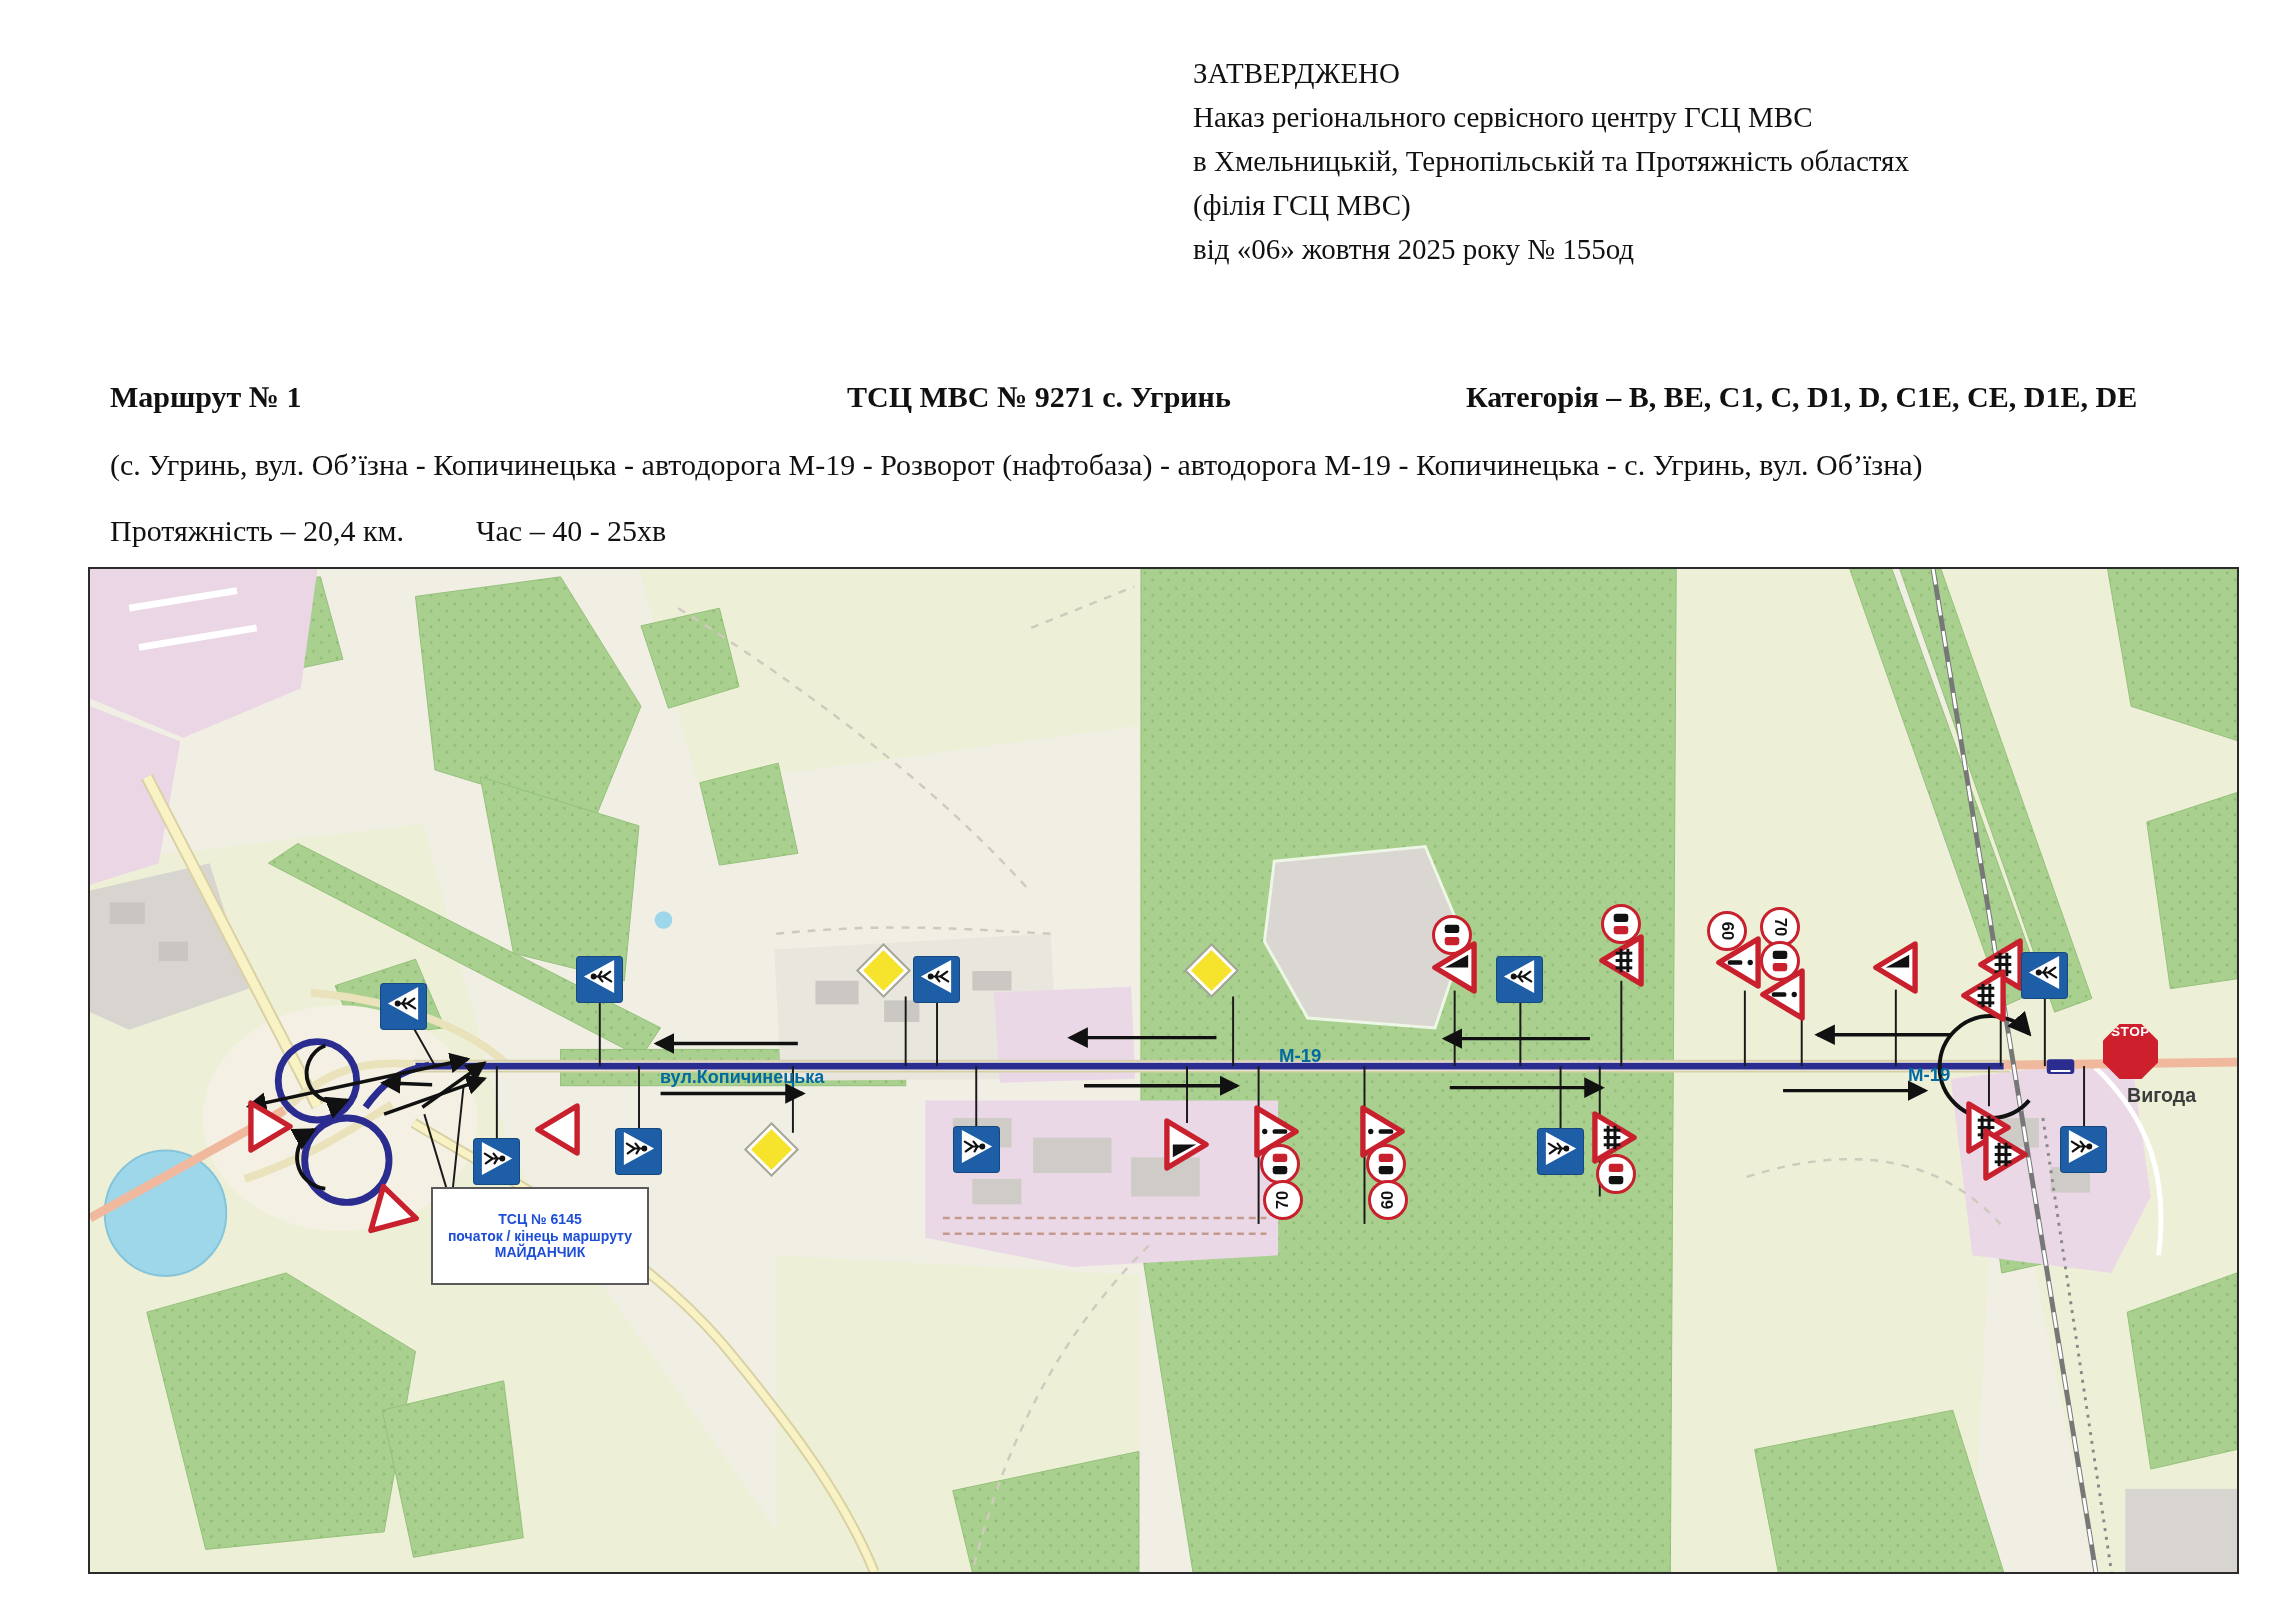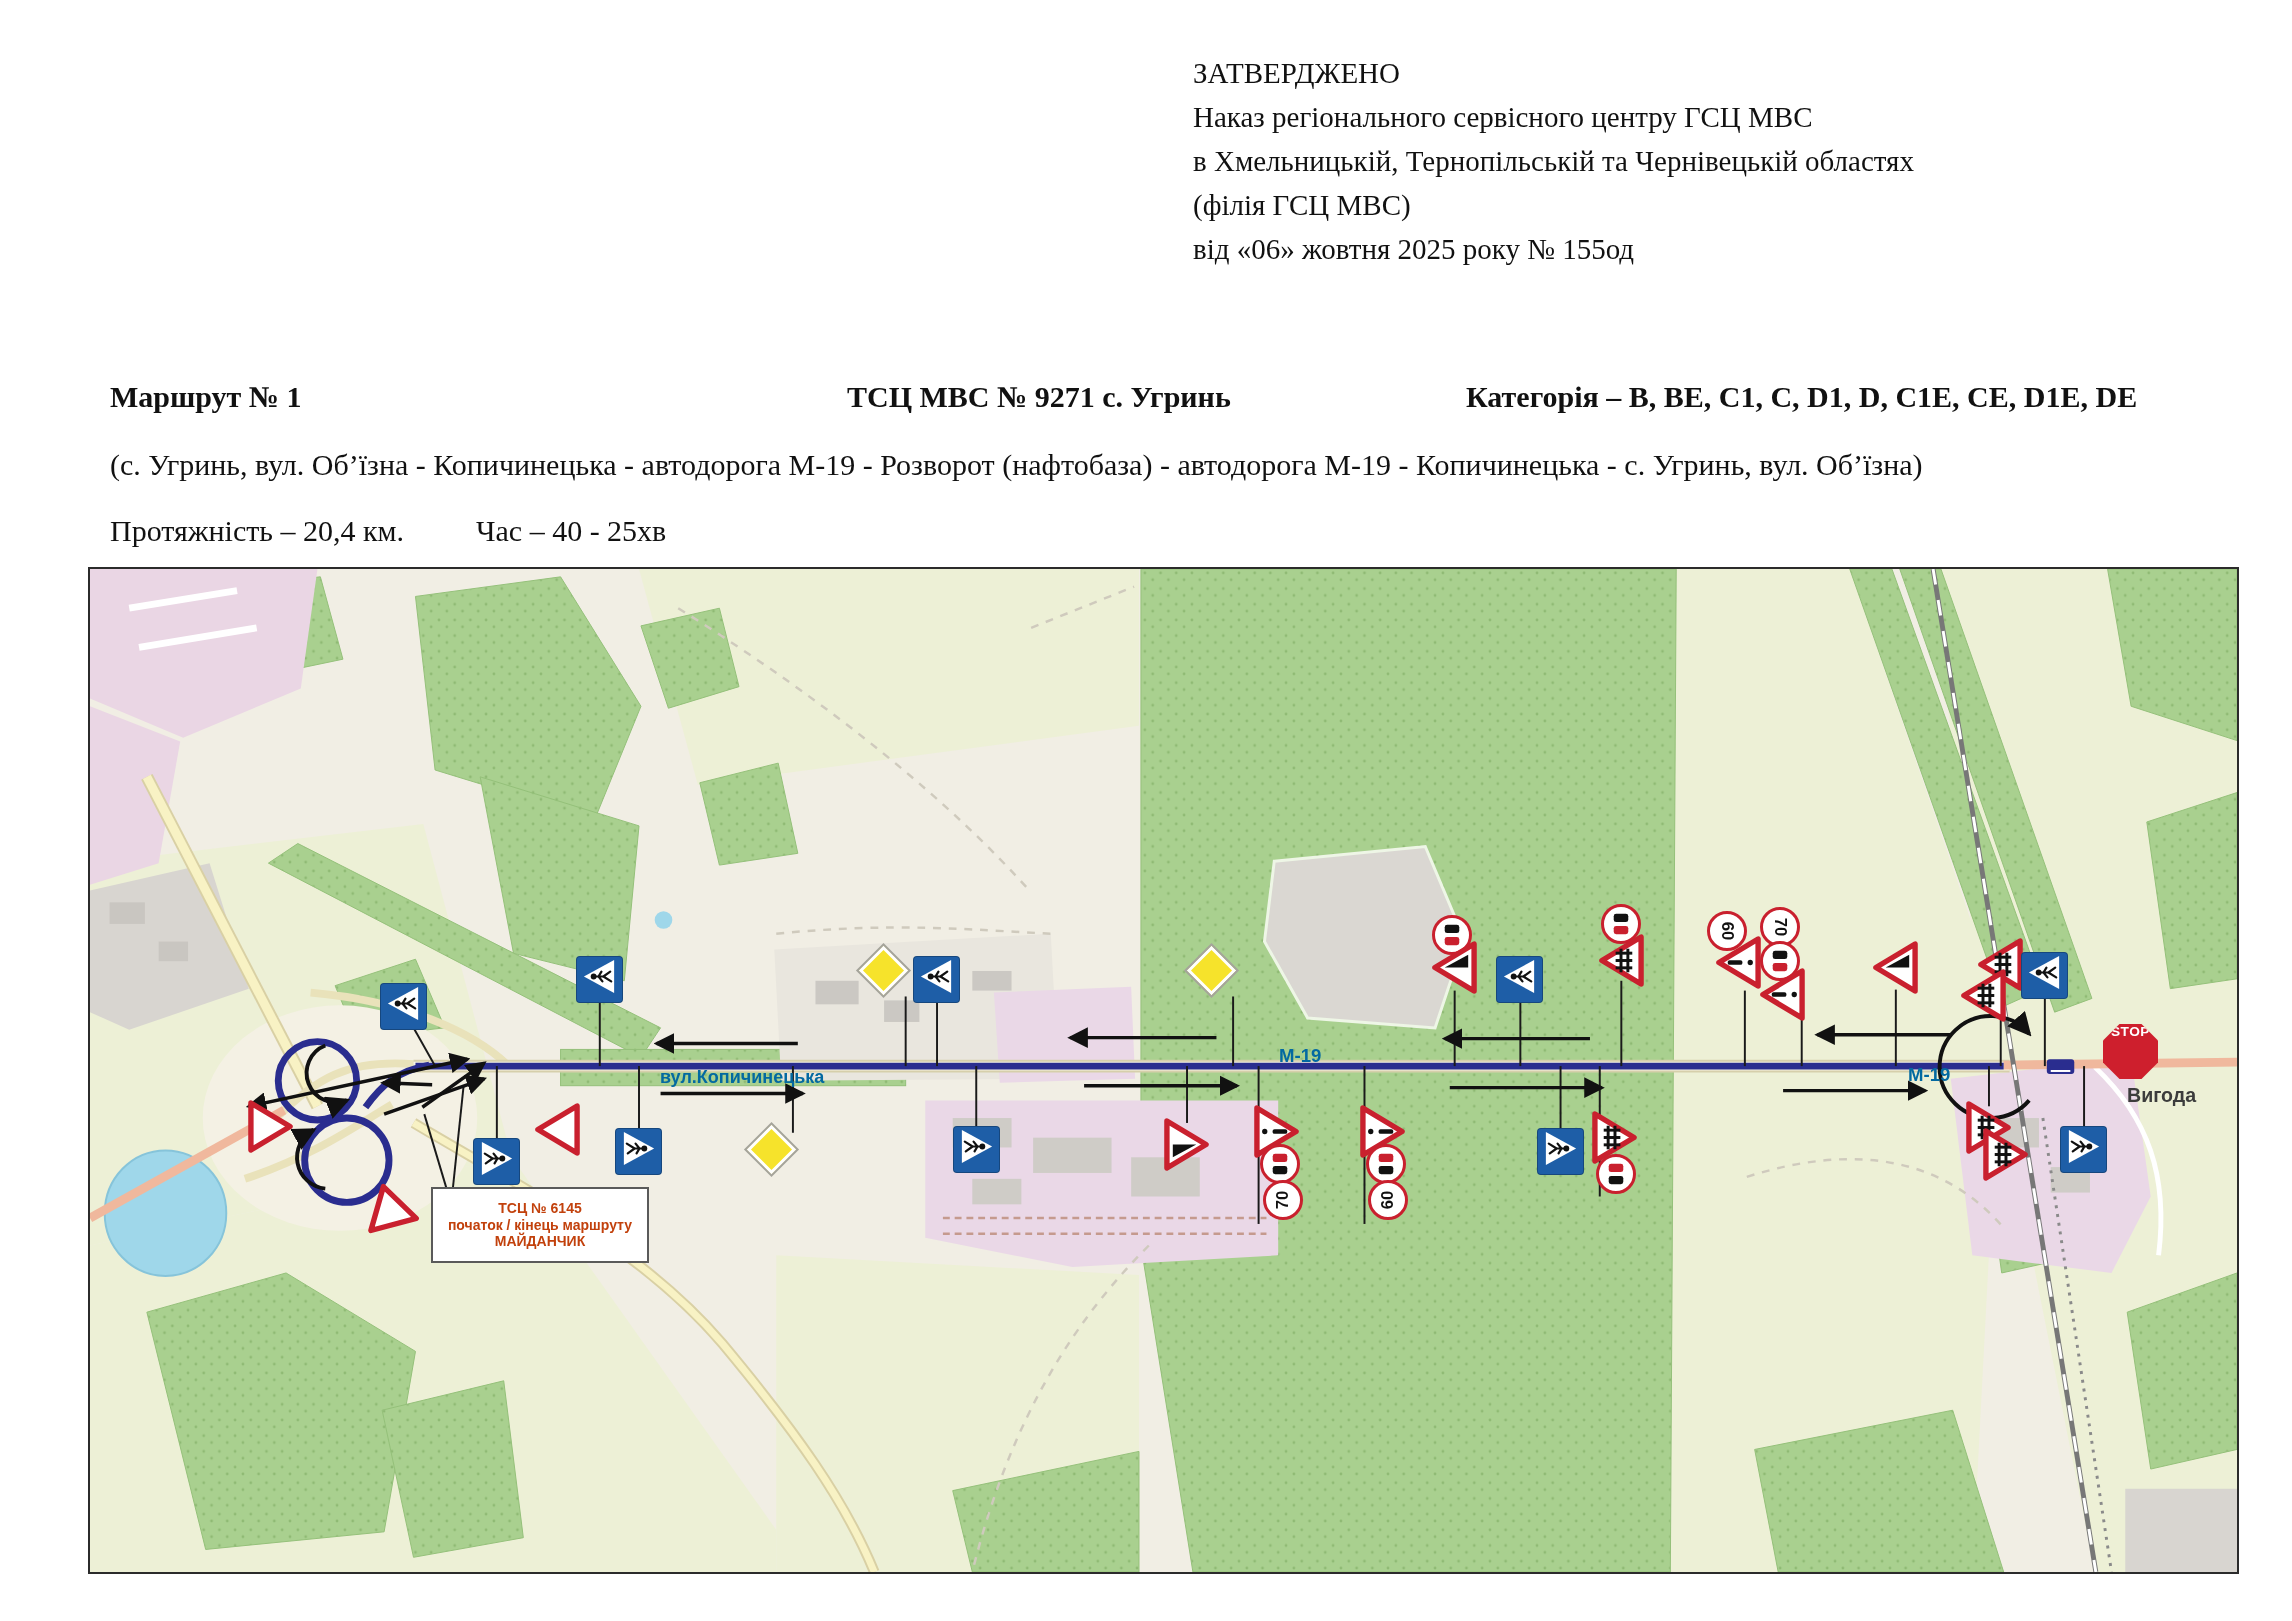--- a/index.html
+++ b/index.html
@@ -8,42 +8,42 @@
   .doc-line{position:absolute;white-space:nowrap;font-size:30px;}
   .approval{position:absolute;left:1181px;top:51px;font-size:29px;line-height:44px;white-space:nowrap;}
   .bold{font-weight:bold;}
   
   .map{position:absolute;left:76px;top:567px;width:2147px;height:1003px;
        border:2px solid #2b2b2b;box-sizing:content-box;background:#f1eee4;
        font-family:"Liberation Sans",sans-serif;}
   .map svg.base{position:absolute;left:0;top:0;width:100%;height:100%;}
   .map-label{position:absolute;font-weight:bold;color:#0369a1;white-space:nowrap;z-index:4;}
   .tsc-box{position:absolute;left:341px;top:618px;width:210px;z-index:6;background:#fff;
-           border:2px solid #5a5a5a;padding:11px 2px;text-align:center;
-           font-size:14px;line-height:16.7px;font-weight:bold;color:#c2410c;}
+           border:2px solid #5a5a5a;padding:22px 2px;text-align:center;
+           font-size:14px;line-height:16.7px;font-weight:bold;color:#1d4ed8;}
   
   .sg{position:absolute;display:flex;align-items:flex-start;justify-content:center;z-index:5;}
   .sg svg{display:block;}
   .ped{background:#1e5ea7;border-radius:2.9px;box-shadow:0 0 0 1px #16477e;}
   .dia{width:29px;height:29px;background:#f6e32b;border:3.9px solid #fff;outline:2px solid #a5a49b;transform:rotate(45deg);}
   .circ{border-radius:50%;background:#fff;border:3.9px solid #c9202e;box-sizing:border-box;
         display:flex;align-items:center;justify-content:center;}
   .spd{font-weight:bold;font-size:16.7px;color:#111;display:block;}
   .stop{background:#ce1f2d;clip-path:polygon(30% 0,70% 0,100% 30%,100% 70%,70% 100%,30% 100%,0 70%,0 30%);
         color:#fff;font-weight:bold;font-size:13.7px;letter-spacing:0.5px;}
 </style>
 </head>
 <body>
 
 <div class="page">
 
   <div class="approval">
     <div>ЗАТВЕРДЖЕНО</div>
     <div>Наказ регіонального сервісного центру ГСЦ МВС</div>
-    <div>в Хмельницькій, Тернопільській та Чернівецькій областях</div>
+    <div>в Хмельницькій, Тернопільській та Протяжність областях</div>
     <div>(філія ГСЦ МВС)</div>
     <div>від «06» жовтня 2025 року № 155од</div>
   </div>
 
   <div class="doc-line bold" style="left:98px;top:380px;">Маршрут № 1</div>
   <div class="doc-line bold" style="left:835px;top:380px;">ТСЦ МВС № 9271 с. Угринь</div>
   <div class="doc-line bold" style="left:1454px;top:380px;text-align:center;">Категорія – B, BE, C1, C, D1, D, C1E, CE, D1E, DE</div>
 
   <div class="doc-line" style="left:98px;top:448px;">(с. Угринь, вул. Об’їзна - Копичинецька - автодорога М-19 - Розворот (нафтобаза) - автодорога М-19 - Копичинецька - с. Угринь, вул. Об’їзна)</div>
 

